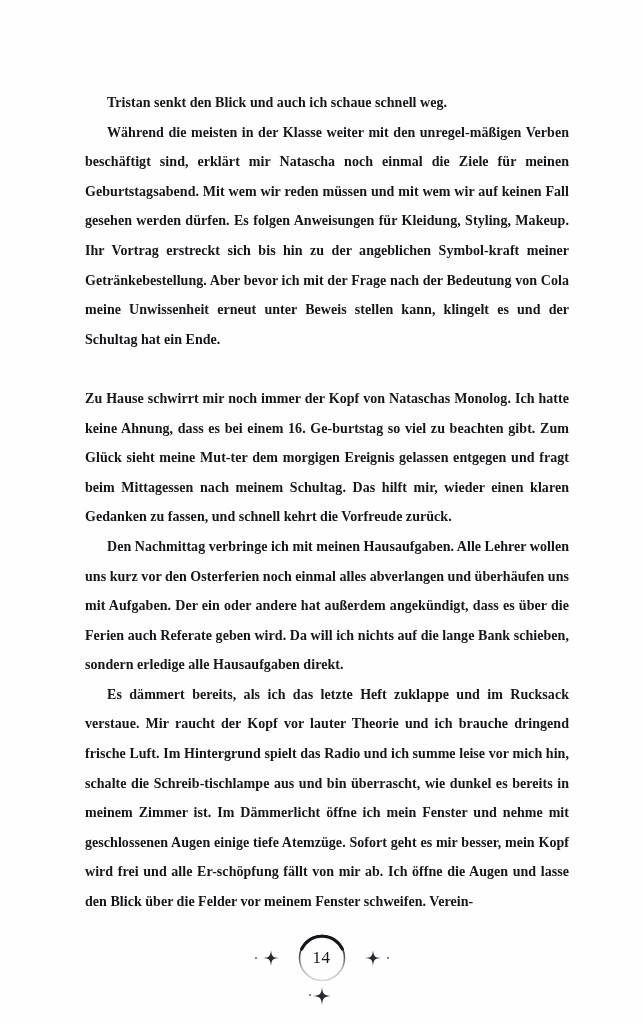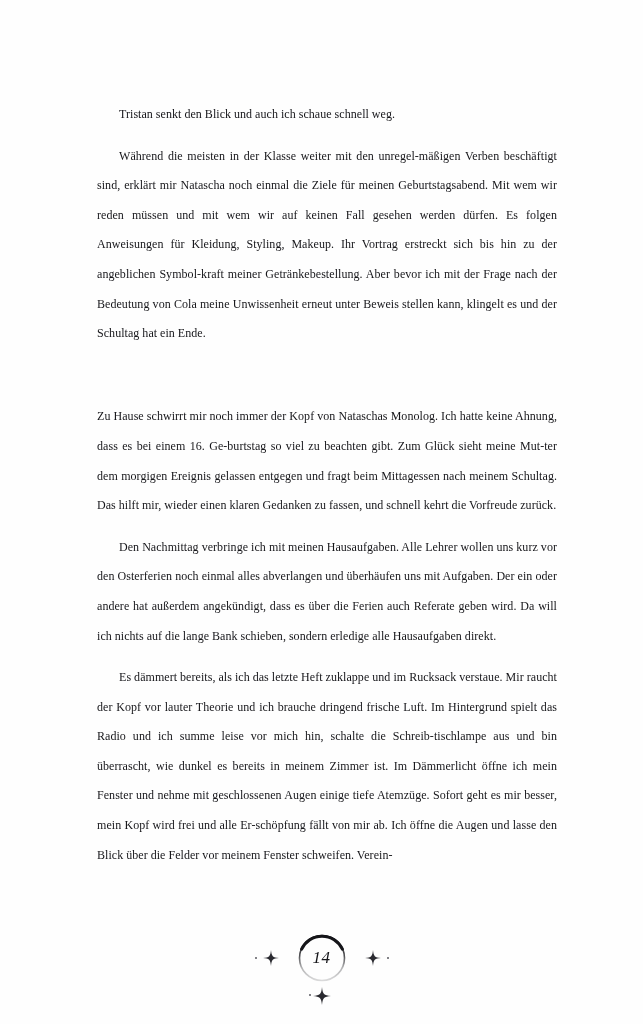--- a/index.html
+++ b/index.html
@@ -25,28 +25,29 @@
   }
 
   .text-block {
     position: absolute;
     left: 85px;
     top: 88px;
     width: 484px;
   }
 
   .para {
-    margin: 12px;
-    font-size: 12px;
+    margin: 0;
+    font-size: 14px;
     line-height: 29.6px;
     text-align: justify;
     text-justify: inter-word;
     word-spacing: -0.1px;
     letter-spacing: 0.05px;
     hyphens: manual;
+    font-weight: bold;
   }
 
   
   .para.indent {
     text-indent: 22px;
   }
   
   .para.flush {
     text-indent: 0;
   }
@@ -58,21 +59,20 @@
   
   .folio {
     position: absolute;
     left: 0;
     right: 0;
     top: 921px;
     height: 96px;
     display: flex;
     align-items: flex-start;
     justify-content: center;
-    font-style: italic;
   }
   .folio-inner {
     position: relative;
     width: 150px;
     height: 96px;
   }
   .moon-wrap {
     position: absolute;
     left: 50%;
     top: 10px;

